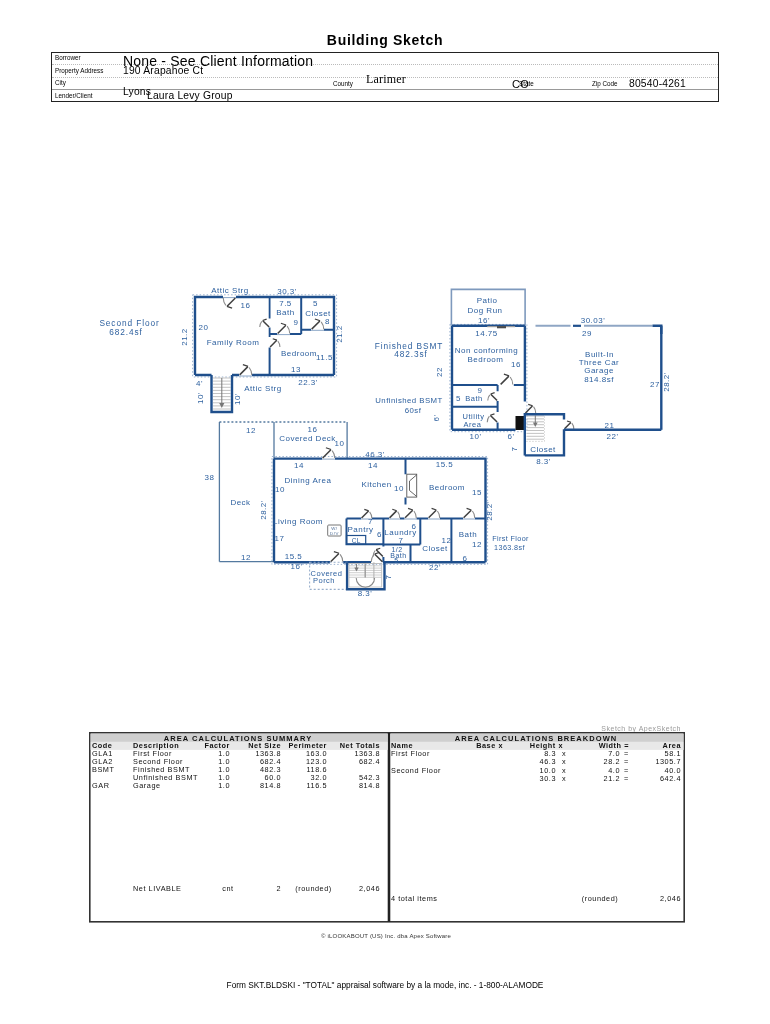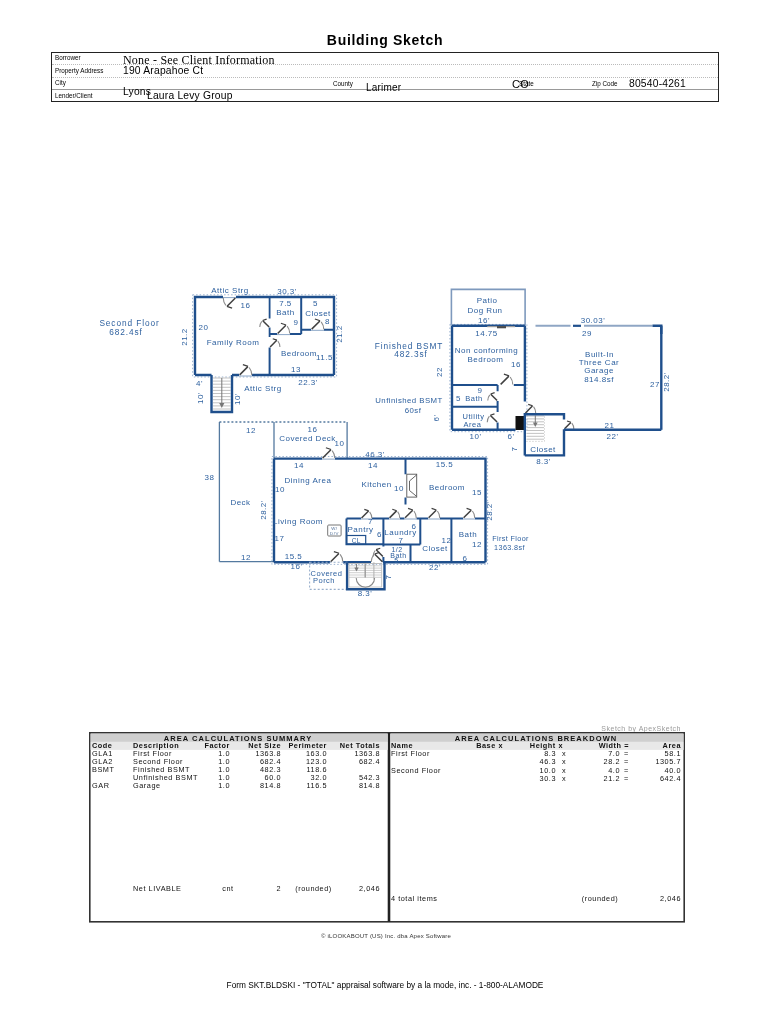--- a/index.html
+++ b/index.html
@@ -9,30 +9,30 @@
 
 <div class="abs" style="left:0;top:31.5px;width:770px;text-align:center;font-size:14px;font-weight:bold;letter-spacing:0.7px;">Building Sketch</div>
 
 <div class="abs" style="left:50.6px;top:51.8px;width:668.4px;height:49.9px;border:1.6px solid #222;box-sizing:border-box;"></div>
 
 <div class="abs" style="left:52px;top:64.3px;width:666px;border-top:1px dotted #bbb;"></div>
 <div class="abs" style="left:52px;top:76.8px;width:666px;border-top:1px dotted #bbb;"></div>
 <div class="abs" style="left:52px;top:89.2px;width:666px;border-top:1px solid #999;"></div>
 
 <div class="abs" style="left:55px;top:54px;font-size:7px;transform:scaleX(0.9);transform-origin:left;">Borrower</div>
-<div class="abs" style="left:123px;top:52.8px;font-size:12px;letter-spacing:0.2px;font-family:Liberation Serif, serif;">None - See Client Information</div>
+<div class="abs" style="left:123px;top:52.8px;font-size:14px;letter-spacing:0.2px;">None - See Client Information</div>
 
 <div class="abs" style="left:55px;top:66.8px;font-size:7px;transform:scaleX(0.9);transform-origin:left;">Property Address</div>
 <div class="abs" style="left:123px;top:65.3px;font-size:10.3px;letter-spacing:0.2px;">190 Arapahoe Ct</div>
 
 <div class="abs" style="left:55px;top:79.3px;font-size:7px;transform:scaleX(0.9);transform-origin:left;">City</div>
 <div class="abs" style="left:123px;top:77.8px;font-size:10.3px;letter-spacing:0.2px;margin-top:8px;">Lyons</div>
 
 <div class="abs" style="left:333px;top:79.5px;font-size:7px;transform:scaleX(0.9);transform-origin:left;">County</div>
-<div class="abs" style="left:366px;top:82px;font-size:10px;letter-spacing:0.2px;">Larimer</div>
+<div class="abs" style="left:366px;top:72px;font-size:12px;letter-spacing:0.2px;font-family:Liberation Serif, serif;">Larimer</div>
 
 <div class="abs" style="left:519px;top:79.5px;font-size:7px;transform:scaleX(0.9);transform-origin:left;">State</div>
 <div class="abs" style="left:512px;top:77.8px;font-size:11px;letter-spacing:0.2px;">CO</div>
 
 <div class="abs" style="left:592px;top:79.5px;font-size:7px;transform:scaleX(0.9);transform-origin:left;">Zip Code</div>
 <div class="abs" style="left:629px;top:77.8px;font-size:10.3px;letter-spacing:0.2px;">80540-4261</div>
 
 <div class="abs" style="left:55px;top:91.8px;font-size:7px;transform:scaleX(0.9);transform-origin:left;">Lender/Client</div>
 <div class="abs" style="left:123px;top:90.3px;font-size:10.3px;letter-spacing:0.2px;margin-left:24px;">Laura Levy Group</div>
 

